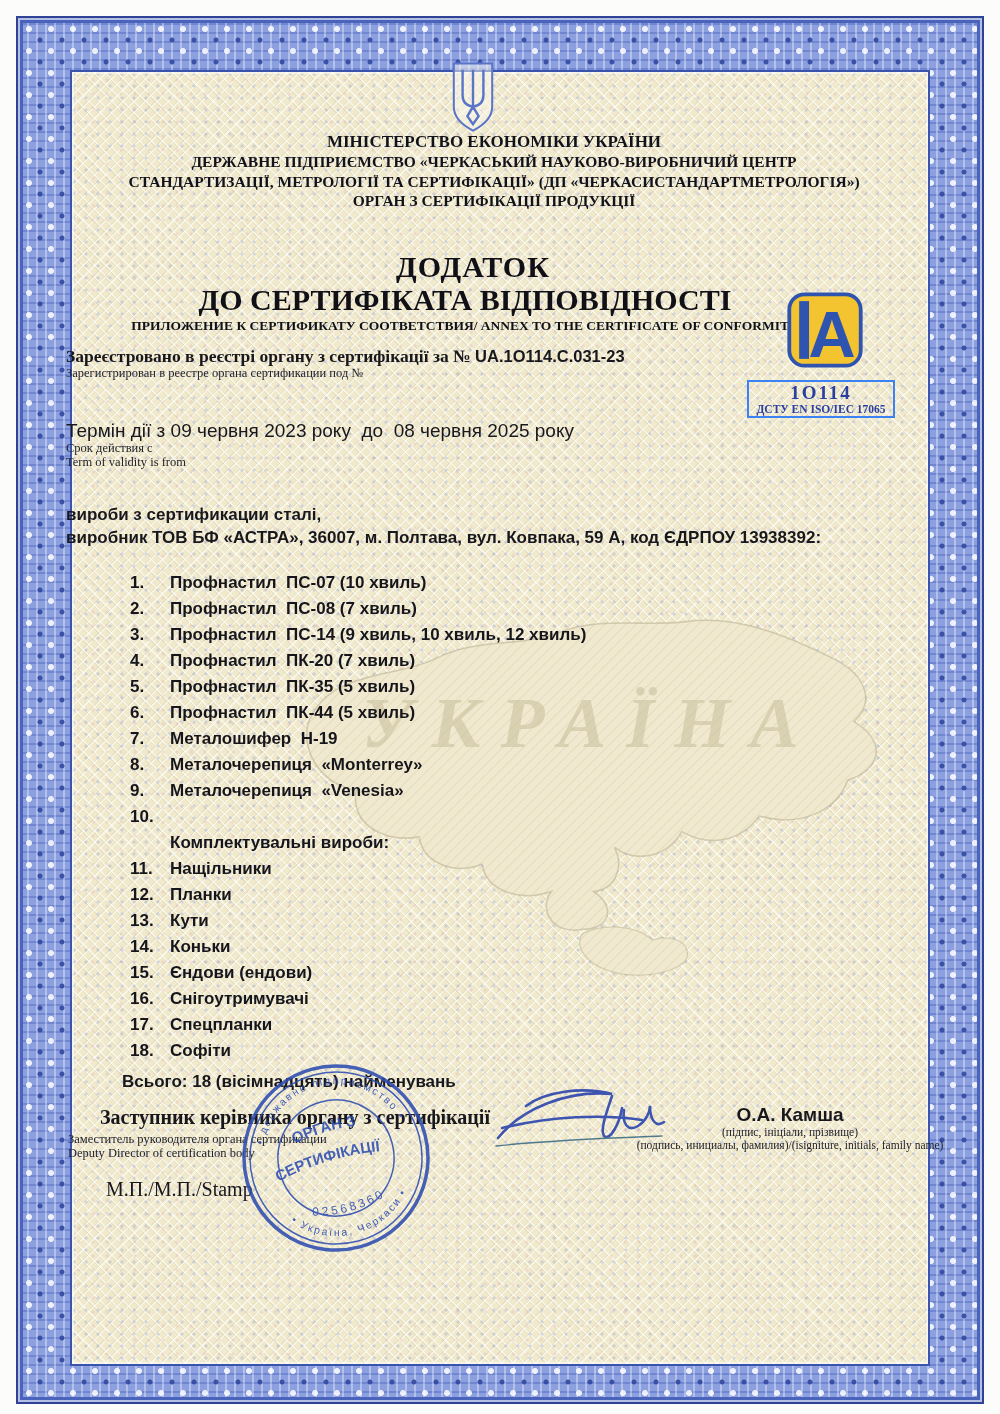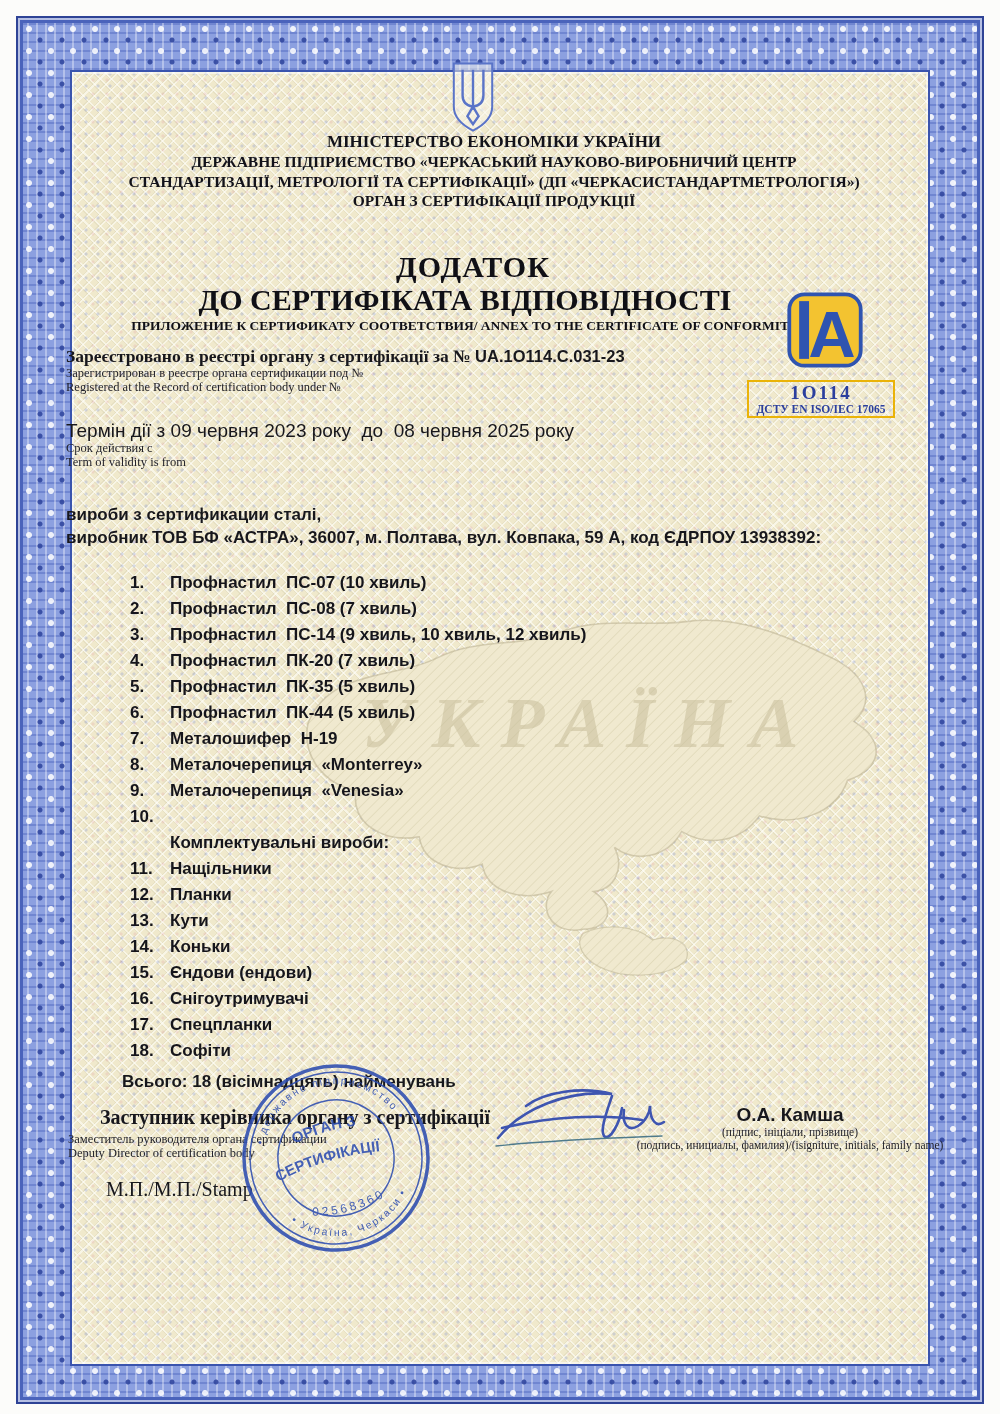--- a/index.html
+++ b/index.html
@@ -62,21 +62,21 @@
   
   .sig-title{top:1106px;left:68px;font-size:20px;font-weight:bold;margin-left:32px;}
   .sig-ru{top:1133px;left:68px;}
   .sig-en{top:1147px;left:68px;}
   .stamp-note{top:1178px;left:106px;font-size:20px;}
   .name-block{top:1104px;left:600px;width:380px;text-align:center;}
   .sig-name{font-family:"Liberation Sans",sans-serif;font-weight:bold;font-size:19px;}
   .sig-cap{font-size:11.5px;line-height:13px;color:#22222a;}
   
   .mark-logo{top:292px;left:787px;width:76px;height:76px;}
-  .mark-box{top:380px;left:747px;width:148px;height:38px;border:2px solid #eab308;
+  .mark-box{top:380px;left:747px;width:148px;height:38px;border:2px solid #3b82f6;
             color:#2b3f9e;text-align:center;box-sizing:border-box;padding-top:1px;}
   .mark-code{font-size:19px;font-weight:bold;letter-spacing:2px;line-height:20px;}
   .mark-std{font-size:11.5px;font-weight:bold;line-height:13px;}
   
   .emblem{top:60px;left:449px;width:48px;height:74px;}
   
   .map{top:545px;left:268px;width:630px;height:525px;}
   .map-text{top:682px;left:300px;width:580px;text-align:center;font-size:72px;font-weight:bold;
             letter-spacing:20px;color:rgba(196,186,150,.5);font-family:"Liberation Serif",serif;font-style:italic;}
   
@@ -136,21 +136,20 @@
     </svg>
 
     <div class="abs mark-box">
       <div class="mark-code">1О114</div>
       <div class="mark-std">ДСТУ EN ISO/ІЕС 17065</div>
     </div>
 
     <div class="abs reg">
       <div class="reg-main"><span>Зареєстровано в реєстрі органу з сертифікації за № </span><span class="reg-num">UA.1О114.С.031-23</span></div>
       <div class="fine">Зарегистрирован в реестре органа сертификации под №</div>
-      <div class="fine">Registered at the Record of certification body under №</div>
     </div>
 
     <div class="abs validity">
       <div class="validity-main pre">Термін дії з 09 червня 2023 року  до  08 червня 2025 року</div>
       <div class="fine">Срок действия с</div>
       <div class="fine">Term of validity is from</div>
     </div>
 
     <div class="abs intro">
       <div>вироби з сертификации сталі,</div>

